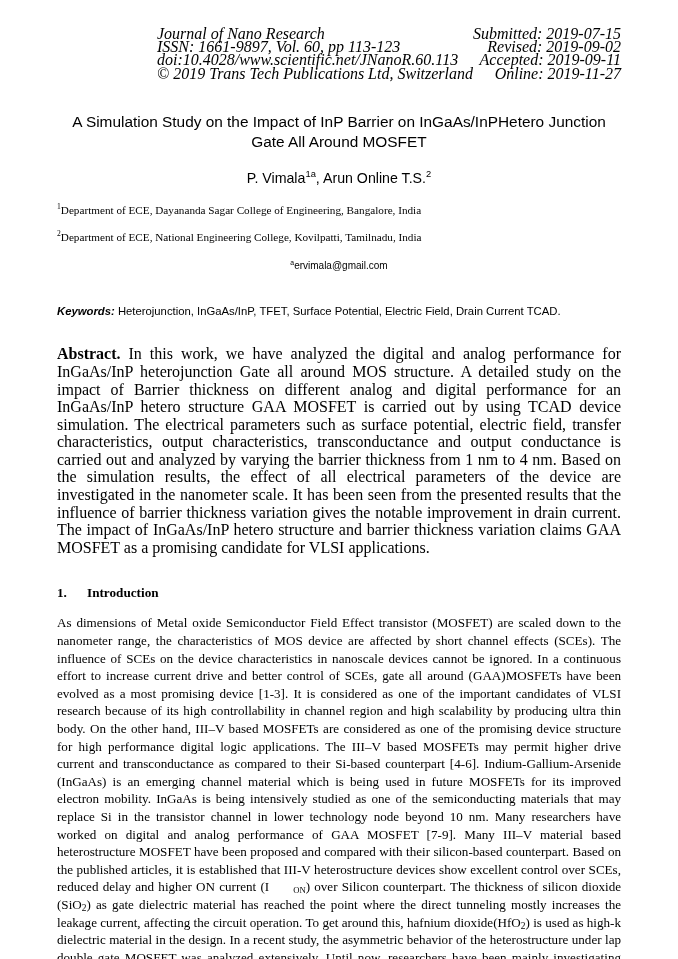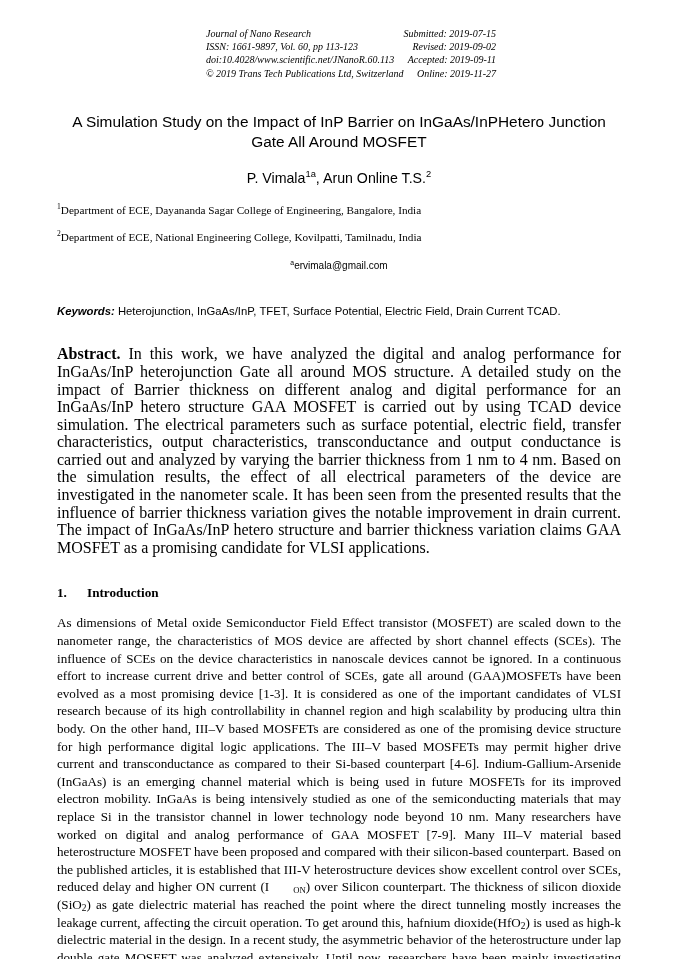--- a/index.html
+++ b/index.html
@@ -22,25 +22,25 @@
     width: 678px;
     height: 959px;
     box-sizing: border-box;
     padding: 25px 57px 0 57px;
     background: #ffffff;
   }
 
   
   .journal-header {
     display: flex;
-    justify-content: center;
+    justify-content: flex-end;
     align-items: flex-start;
     font-family: "Liberation Serif", "DejaVu Serif", serif;
     font-style: italic;
-    font-size: 10px;
+    font-size: 16px;
     line-height: 13.2px;
     margin-top: 2px;
     margin-left: 24px;
   }
   .journal-header .left-col  { text-align: left; }
   .journal-header .right-col { text-align: right; }
   .journal-header div div { white-space: nowrap; }
 
   
   .article-title {

